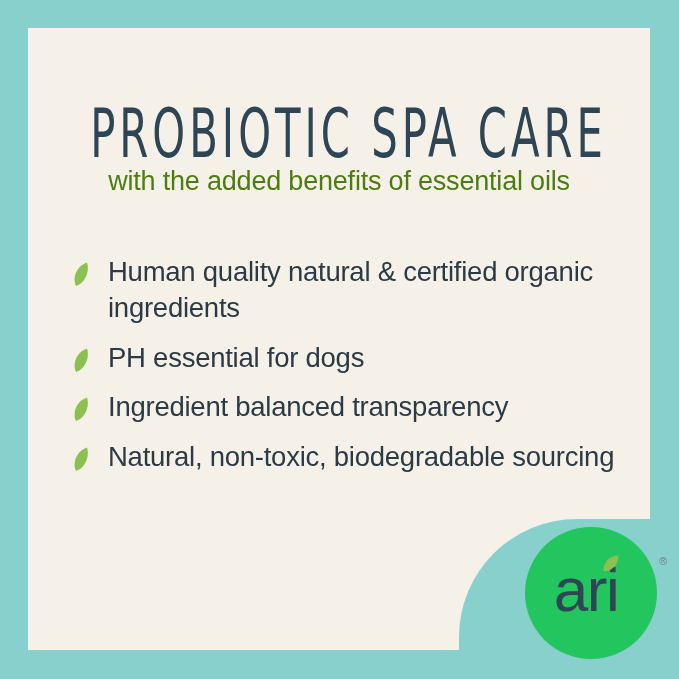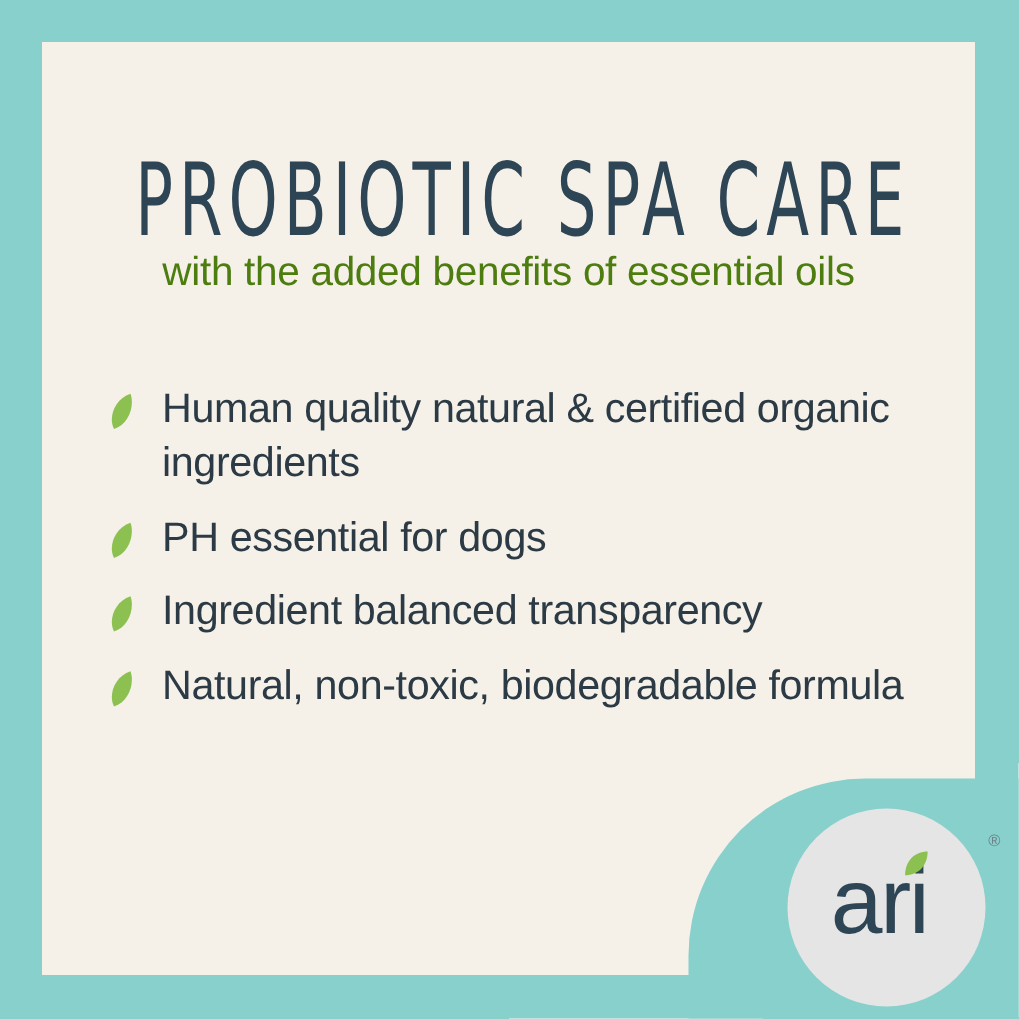--- a/index.html
+++ b/index.html
@@ -119,25 +119,25 @@
     width: 250px;
     height: 190px;
     background: #88d0cc;
     border-top-left-radius: 118px;
   }
 
   
   #logo-disc {
     position: absolute;
     right: 22px;
-    bottom: 8px;
+    bottom: 20px;
     width: 132px;
     height: 132px;
     border-radius: 50%;
-    background: #e5e5e5;
+    background: #22c55e;
     display: flex;
     align-items: center;
     justify-content: center;
   }
 
   #logo-wordmark {
     position: relative;
     font-size: 62px;
     line-height: 1;
     color: #2e4555;
@@ -204,21 +204,21 @@
         </span>
         <span class="benefit-text">Ingredient balanced transparency</span>
       </li>
 
       <li class="benefit-item">
         <span class="leaf-bullet">
           <svg viewBox="0 0 34 52" xmlns="http://www.w3.org/2000/svg">
             <path d="M30 3 C36 20 27 44 8 50 C0 34 9 10 30 3 Z" fill="#8cc152"></path>
           </svg>
         </span>
-        <span class="benefit-text">Natural, non-toxic, biodegradable formula</span>
+        <span class="benefit-text">Natural, non-toxic, biodegradable sourcing</span>
       </li>
 
     </ul>
 
   </div>
 
   <div id="brand-corner">
 
     <div id="teal-blob"></div>
 

